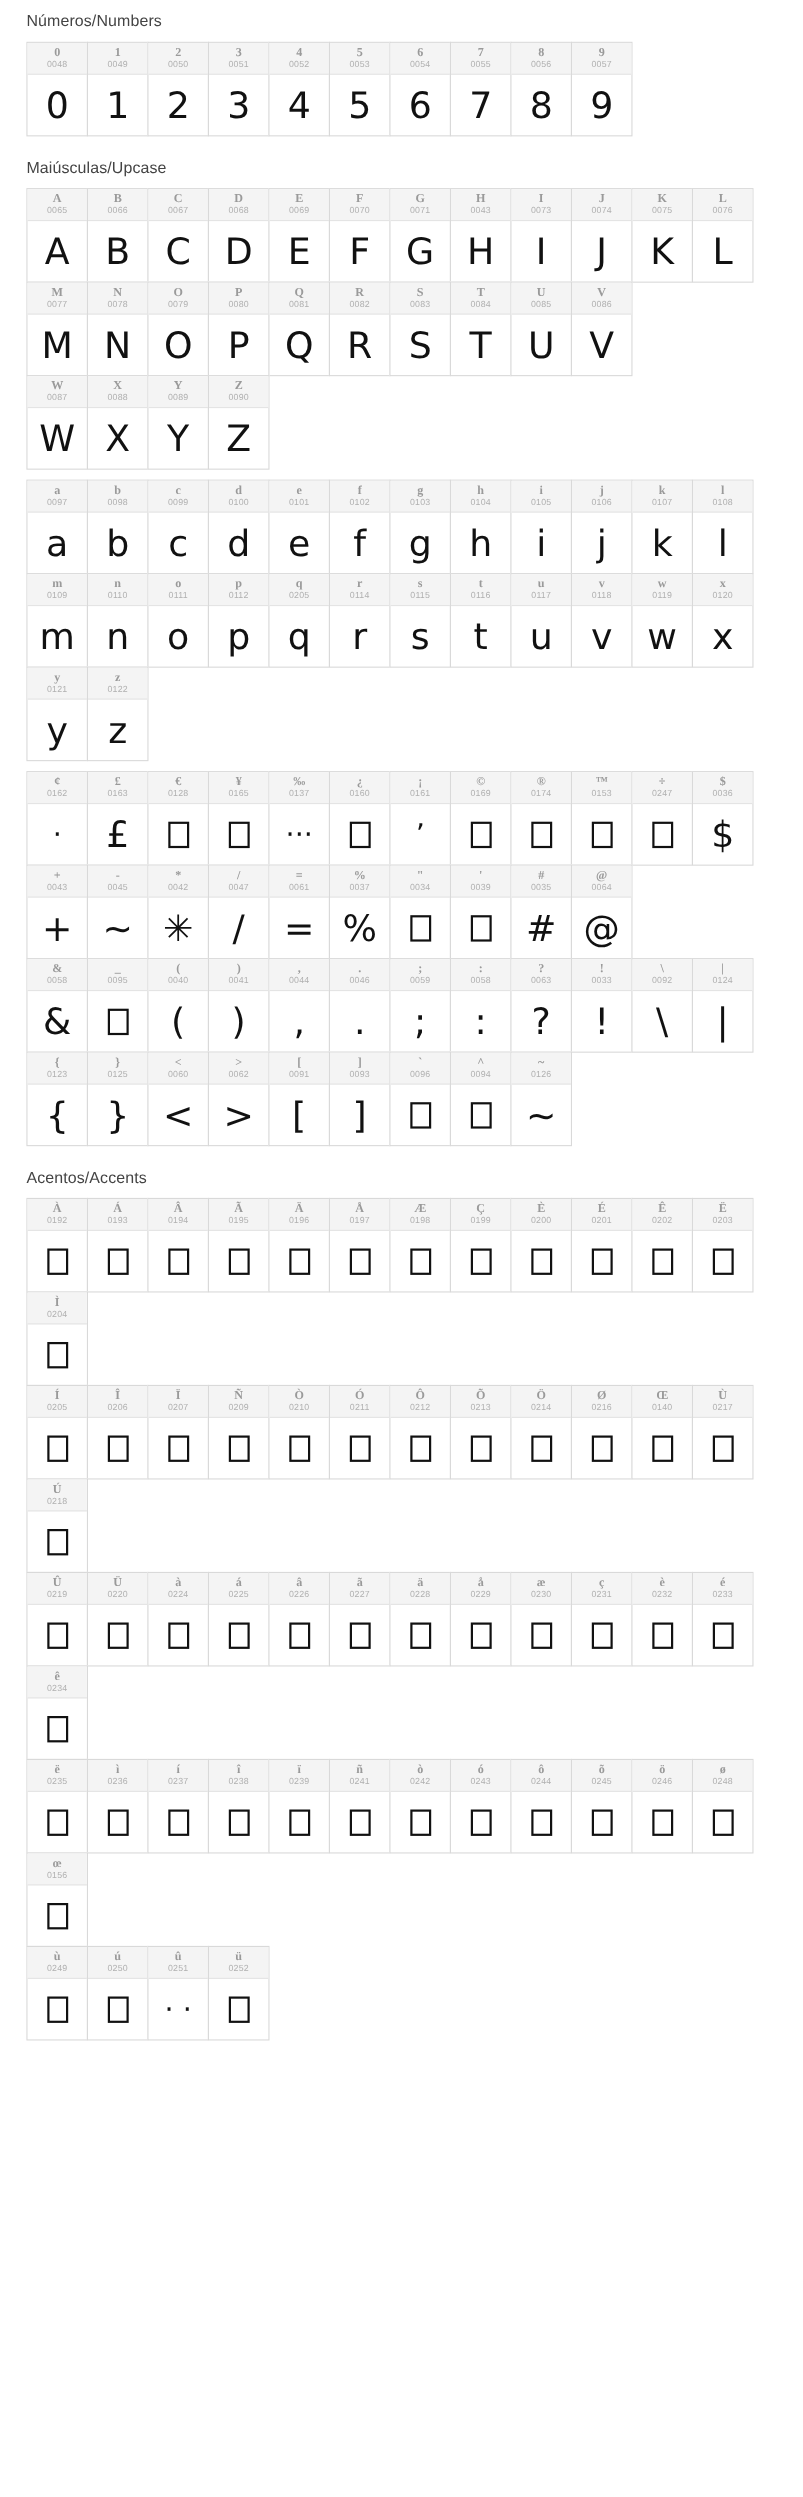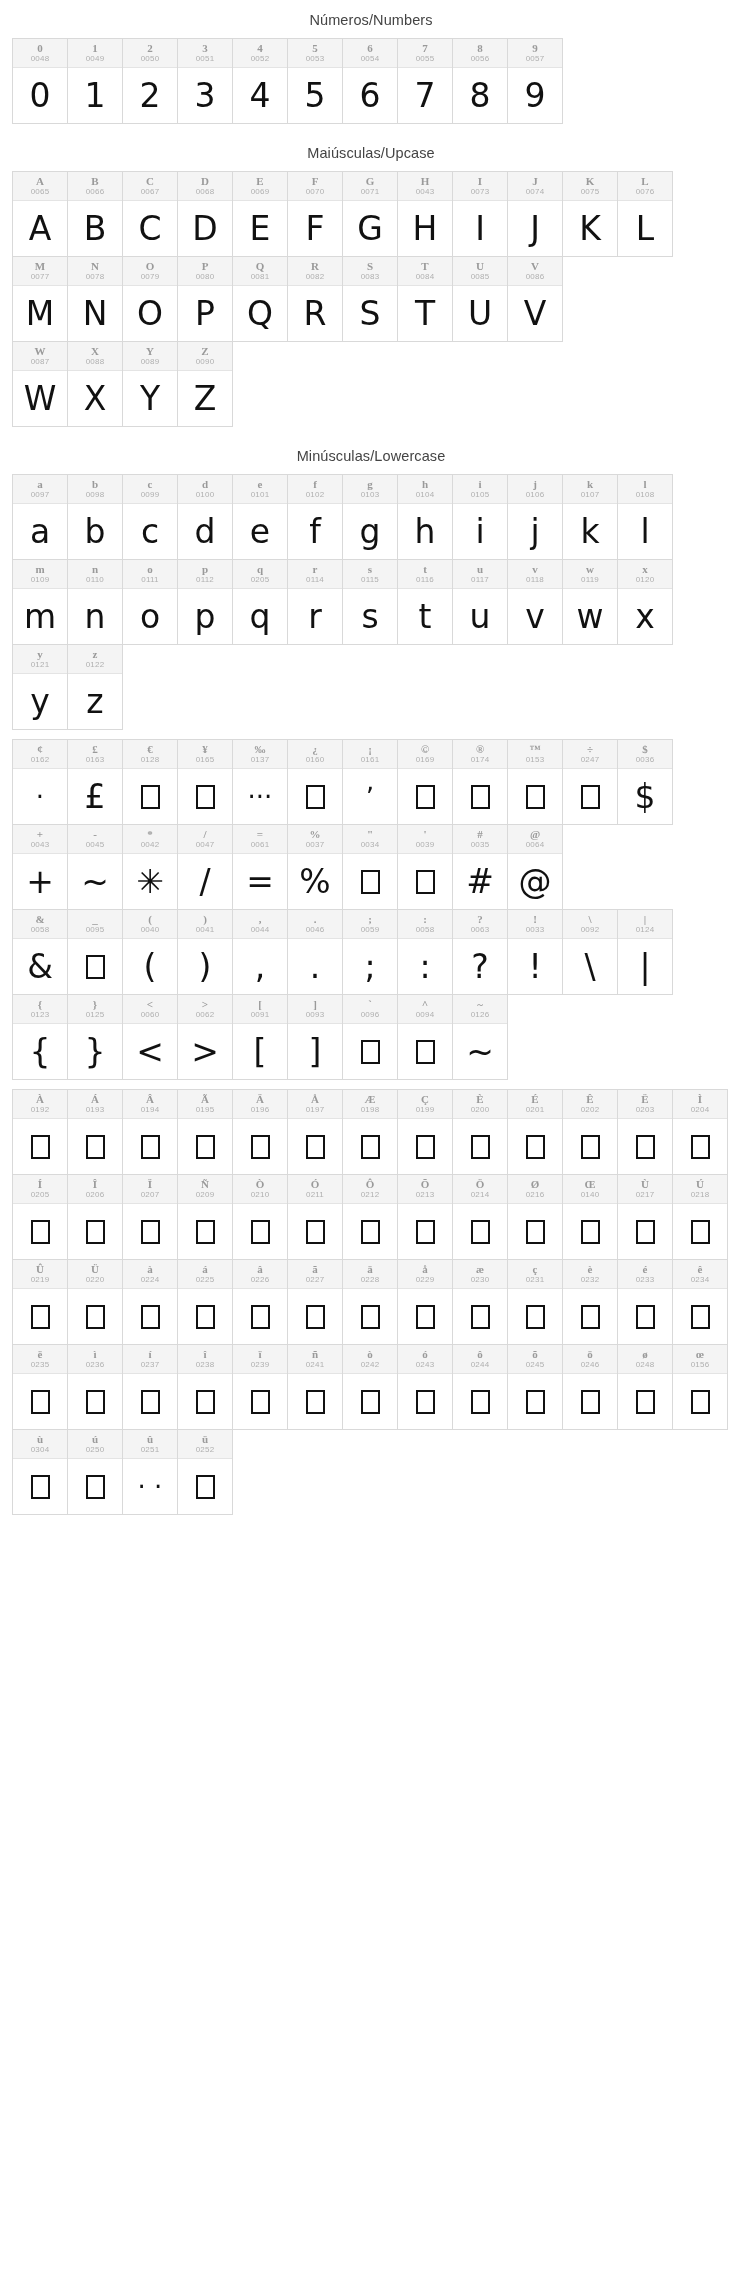--- a/index.html
+++ b/index.html
@@ -9,22 +9,21 @@
   }
   body {
     width: 730px;
     font-family: "Liberation Sans", sans-serif;
     color: #333333;
     -webkit-font-smoothing: antialiased;
   }
   .page {
     width: 730px;
     box-sizing: border-box;
-    padding: 0 0 20px 4px;
-    text-align: center;
+    padding: 0 0 20px 16px;
   }
   .section {
     margin: 0 0 10px 0;
   }
   .section-title {
     font-size: 14.5px;
     color: #444444;
     padding: 12px 0 10px 8px;
     font-weight: normal;
     letter-spacing: 0.1px;
@@ -361,21 +360,20 @@
         <div class="cell">
           <div class="head">
             <div class="ch">Z</div>
             <div class="code">0090</div>
           </div>
           <div class="glyph ">Z</div>
         </div>
       </div>
     </div>
     <div class="section">
-      <div class="section-title">Minúsculas/Lowercase</div>
       <div class="grid">
         <div class="cell">
           <div class="head">
             <div class="ch">a</div>
             <div class="code">0097</div>
           </div>
           <div class="glyph ">a</div>
         </div>
         <div class="cell">
           <div class="head">
@@ -863,20 +861,21 @@
         <div class="cell">
           <div class="head">
             <div class="ch">~</div>
             <div class="code">0126</div>
           </div>
           <div class="glyph ">~</div>
         </div>
       </div>
     </div>
     <div class="section">
+      <div class="section-title">Acentos/Accents</div>
       <div class="grid">
         <div class="cell">
           <div class="head">
             <div class="ch">À</div>
             <div class="code">0192</div>
           </div>
           <div class="glyph box"></div>
         </div>
         <div class="cell">
           <div class="head">
@@ -1239,21 +1238,21 @@
             <div class="ch">œ</div>
             <div class="code">0156</div>
           </div>
           <div class="glyph box"></div>
         </div>
       </div>
       <div class="grid">
         <div class="cell">
           <div class="head">
             <div class="ch">ù</div>
-            <div class="code">0304</div>
+            <div class="code">0249</div>
           </div>
           <div class="glyph box"></div>
         </div>
         <div class="cell">
           <div class="head">
             <div class="ch">ú</div>
             <div class="code">0250</div>
           </div>
           <div class="glyph box"></div>
         </div>

